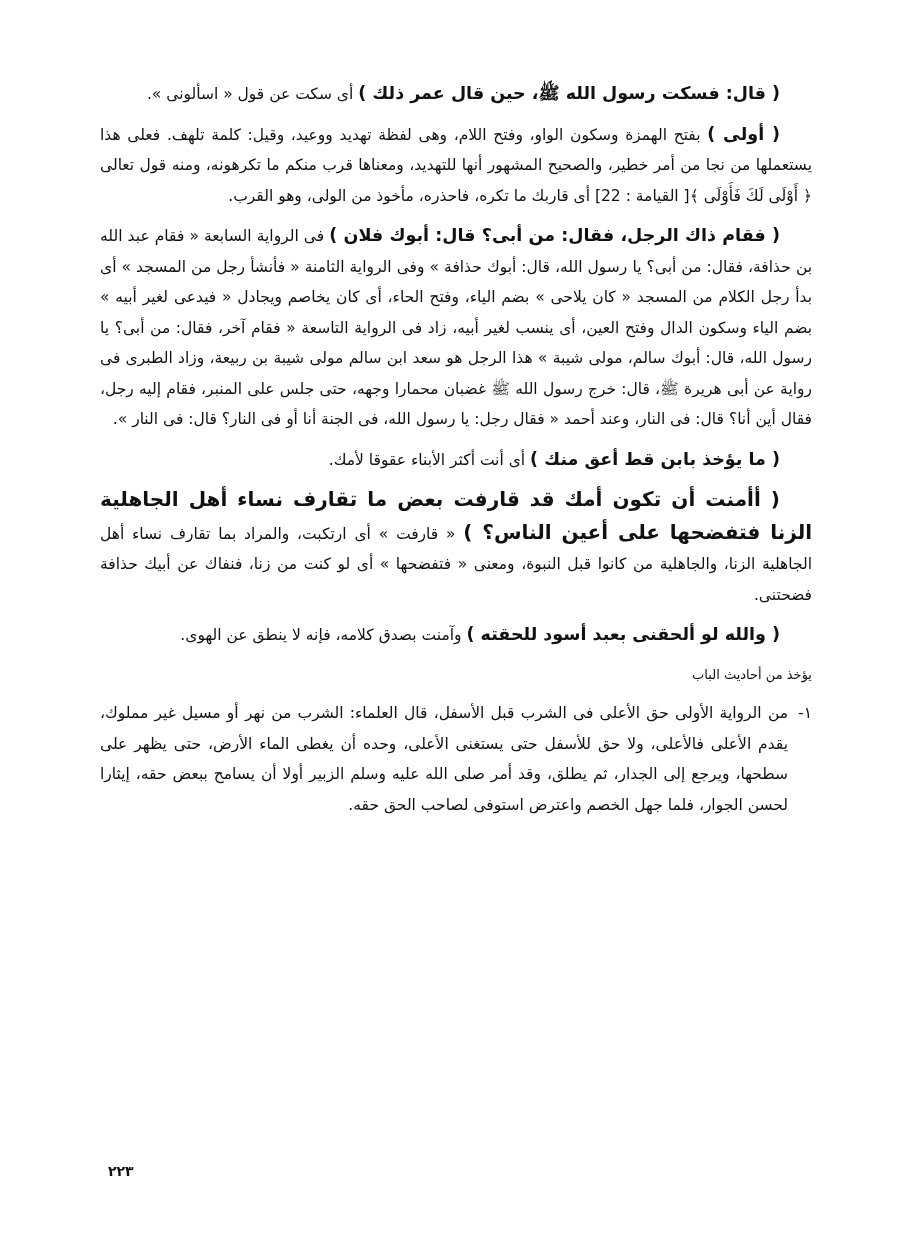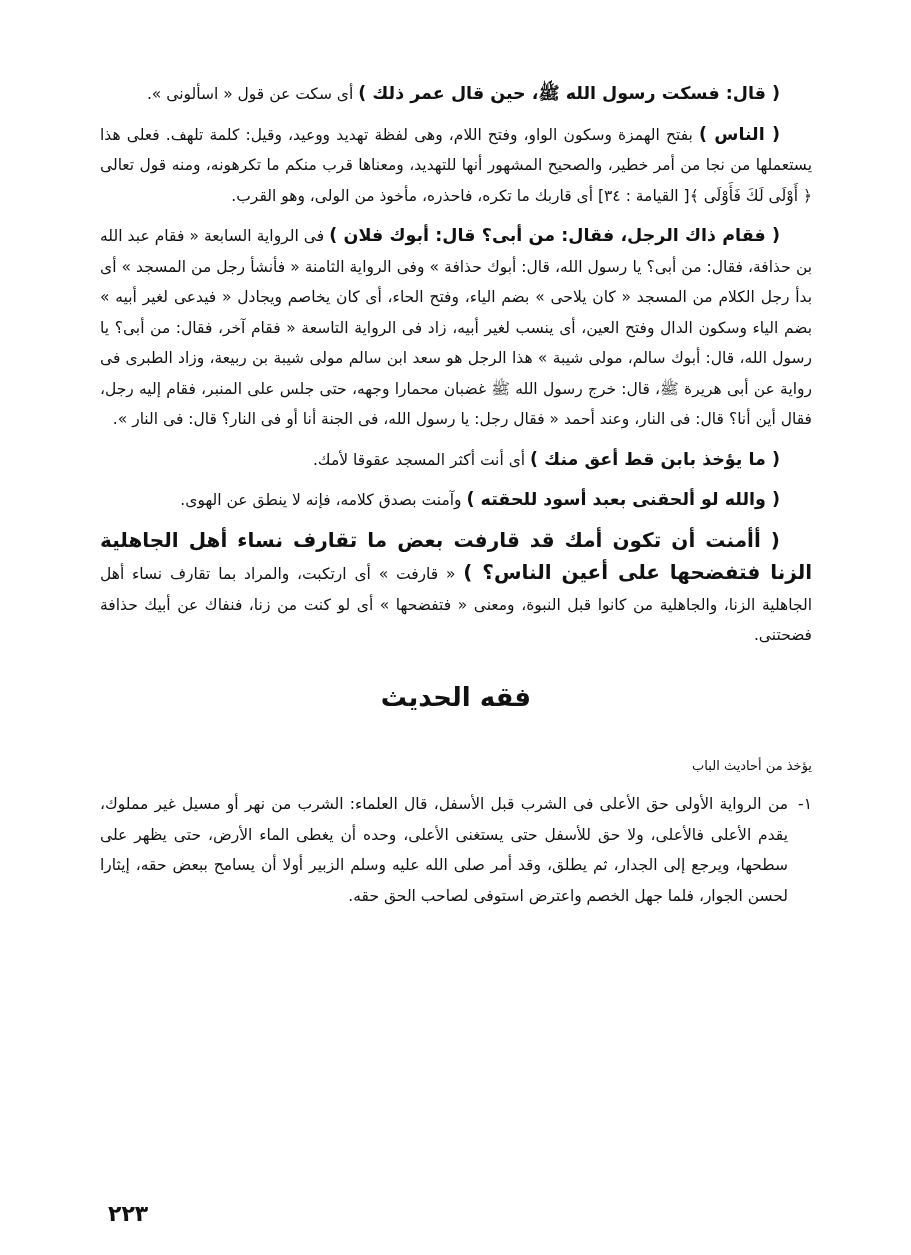--- a/index.html
+++ b/index.html
@@ -19,56 +19,55 @@
     .quran { font-weight: normal; }
     .section-title {
       text-align: center; font-weight: bold; font-size: 26px;
       margin: 26px 0 34px 0; line-height: 40px;
     }
     .intro { margin: 0 0 8px 0; font-size: 13px; }
     .list-item { display: flex; direction: rtl; }
     .list-num { flex: 0 0 auto; width: 24px; white-space: nowrap; }
     .list-text { flex: 1 1 auto; text-align: justify; }
     .page-number {
-      position: absolute; left: 108px; top: 1201px;
-      font-size: 22px; font-weight: bold; direction: rtl; letter-spacing: 1px;
+      position: absolute; left: 108px; top: 1163px;
+      font-size: 14px; font-weight: bold; direction: rtl; letter-spacing: 1px;
     }
   </style>
 </head>
 <body>
 
 <div class="page">
 
   <p class="para indent">
     <span class="lemma">( قال: فسكت رسول الله ﷺ، حين قال عمر ذلك )</span><span> أى سكت عن قول « اسألونى ».</span>
   </p>
 
   <p class="para indent">
-    <span class="lemma">( الناس )</span><span> بفتح الهمزة وسكون الواو، وفتح اللام، وهى لفظة تهديد ووعيد، وقيل: كلمة تلهف. فعلى هذا يستعملها من نجا من أمر خطير، والصحيح المشهور أنها للتهديد، ومعناها قرب منكم ما تكرهونه، ومنه قول تعالى </span><span class="quran">﴿ أَوْلَى لَكَ فَأَوْلَى ﴾</span><span>[ القيامة : ٣٤] أى قاربك ما تكره، فاحذره، مأخوذ من الولى، وهو القرب.</span>
+    <span class="lemma">( أولى )</span><span> بفتح الهمزة وسكون الواو، وفتح اللام، وهى لفظة تهديد ووعيد، وقيل: كلمة تلهف. فعلى هذا يستعملها من نجا من أمر خطير، والصحيح المشهور أنها للتهديد، ومعناها قرب منكم ما تكرهونه، ومنه قول تعالى </span><span class="quran">﴿ أَوْلَى لَكَ فَأَوْلَى ﴾</span><span>[ القيامة : 22] أى قاربك ما تكره، فاحذره، مأخوذ من الولى، وهو القرب.</span>
   </p>
 
 
 
   <p class="para indent">
     <span class="lemma">( فقام ذاك الرجل، فقال: من أبى؟ قال: أبوك فلان )</span><span> فى الرواية السابعة « فقام عبد الله بن حذافة، فقال: من أبى؟ يا رسول الله، قال: أبوك حذافة » وفى الرواية الثامنة « فأنشأ رجل من المسجد » أى بدأ رجل الكلام من المسجد « كان يلاحى » بضم الياء، وفتح الحاء، أى كان يخاصم ويجادل « فيدعى لغير أبيه » بضم الياء وسكون الدال وفتح العين، أى ينسب لغير أبيه، زاد فى الرواية التاسعة « فقام آخر، فقال: من أبى؟ يا رسول الله، قال: أبوك سالم، مولى شيبة » هذا الرجل هو سعد ابن سالم مولى شيبة بن ربيعة، وزاد الطبرى فى رواية عن أبى هريرة ﷺ، قال: خرج رسول الله ﷺ غضبان محمارا وجهه، حتى جلس على المنبر، فقام إليه رجل، فقال أين أنا؟ قال: فى النار، وعند أحمد « فقال رجل: يا رسول الله، فى الجنة أنا أو فى النار؟ قال: فى النار ».</span>
   </p>
 
   <p class="para indent">
-    <span class="lemma">( ما يؤخذ بابن قط أعق منك )</span><span> أى أنت أكثر المسجد عقوقا لأمك.</span>
+    <span class="lemma">( ما يؤخذ بابن قط أعق منك )</span><span> أى أنت أكثر الأبناء عقوقا لأمك.</span>
+  </p>
+
+  <p class="para indent">
+    <span class="lemma big">( أأمنت أن تكون أمك قد قارفت بعض ما تقارف نساء أهل الجاهلية الزنا فتفضحها على أعين الناس؟ )</span><span> « قارفت » أى ارتكبت، والمراد بما تقارف نساء أهل الجاهلية الزنا، والجاهلية من كانوا قبل النبوة، ومعنى « فتفضحها » أى لو كنت من زنا، فنفاك عن أبيك حذافة فضحتنى.</span>
   </p>
 
   <p class="para indent">
     <span class="lemma">( والله لو ألحقنى بعبد أسود للحقته )</span><span> وآمنت بصدق كلامه، فإنه لا ينطق عن الهوى.</span>
   </p>
 
-  <p class="para indent">
-    <span class="lemma big">( أأمنت أن تكون أمك قد قارفت بعض ما تقارف نساء أهل الجاهلية الزنا فتفضحها على أعين الناس؟ )</span><span> « قارفت » أى ارتكبت، والمراد بما تقارف نساء أهل الجاهلية الزنا، والجاهلية من كانوا قبل النبوة، ومعنى « فتفضحها » أى لو كنت من زنا، فنفاك عن أبيك حذافة فضحتنى.</span>
-  </p>
-
-  <h2 class="section-title">فقه الحديث</h2>
 
   <p class="intro">يؤخذ من أحاديث الباب</p>
 
   <div class="list-item">
     <span class="list-num">١-</span>
     <span class="list-text">من الرواية الأولى حق الأعلى فى الشرب قبل الأسفل، قال العلماء: الشرب من نهر أو مسيل غير مملوك، يقدم الأعلى فالأعلى، ولا حق للأسفل حتى يستغنى الأعلى، وحده أن يغطى الماء الأرض، حتى يظهر على سطحها، ويرجع إلى الجدار، ثم يطلق، وقد أمر صلى الله عليه وسلم الزبير أولا أن يسامح ببعض حقه، إيثارا لحسن الجوار، فلما جهل الخصم واعترض استوفى لصاحب الحق حقه.</span>
   </div>
 
 </div>
 

